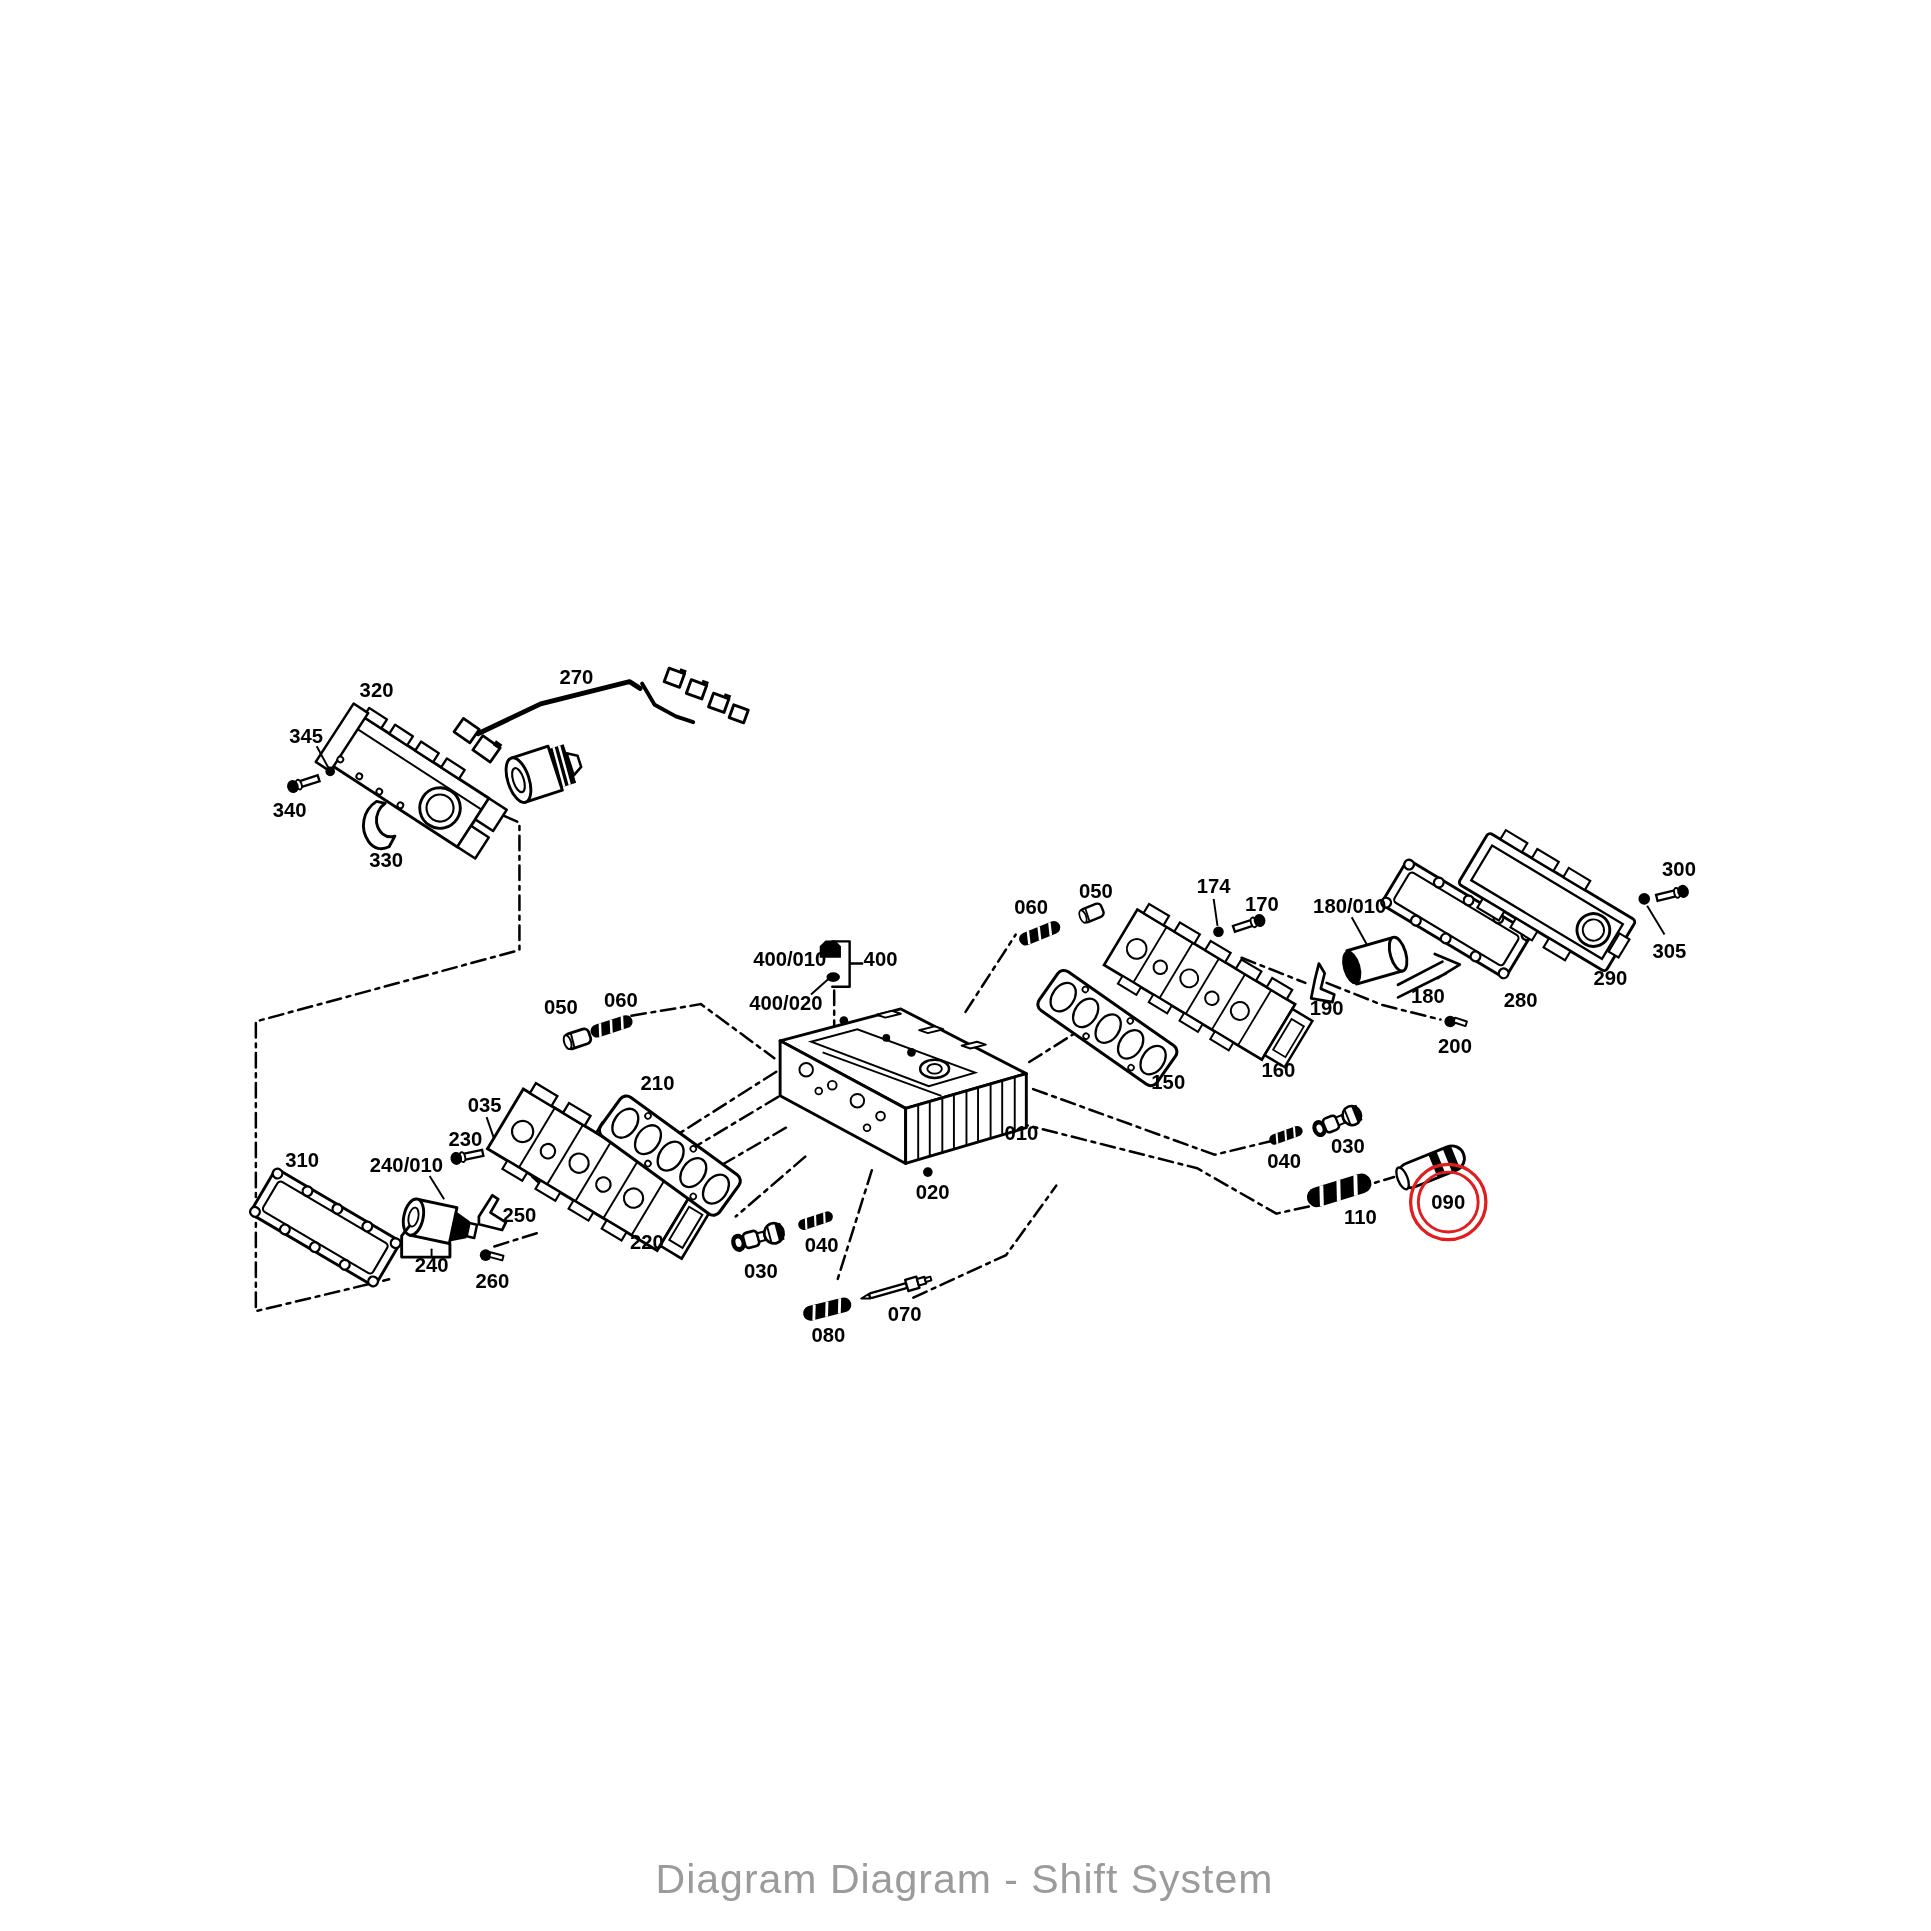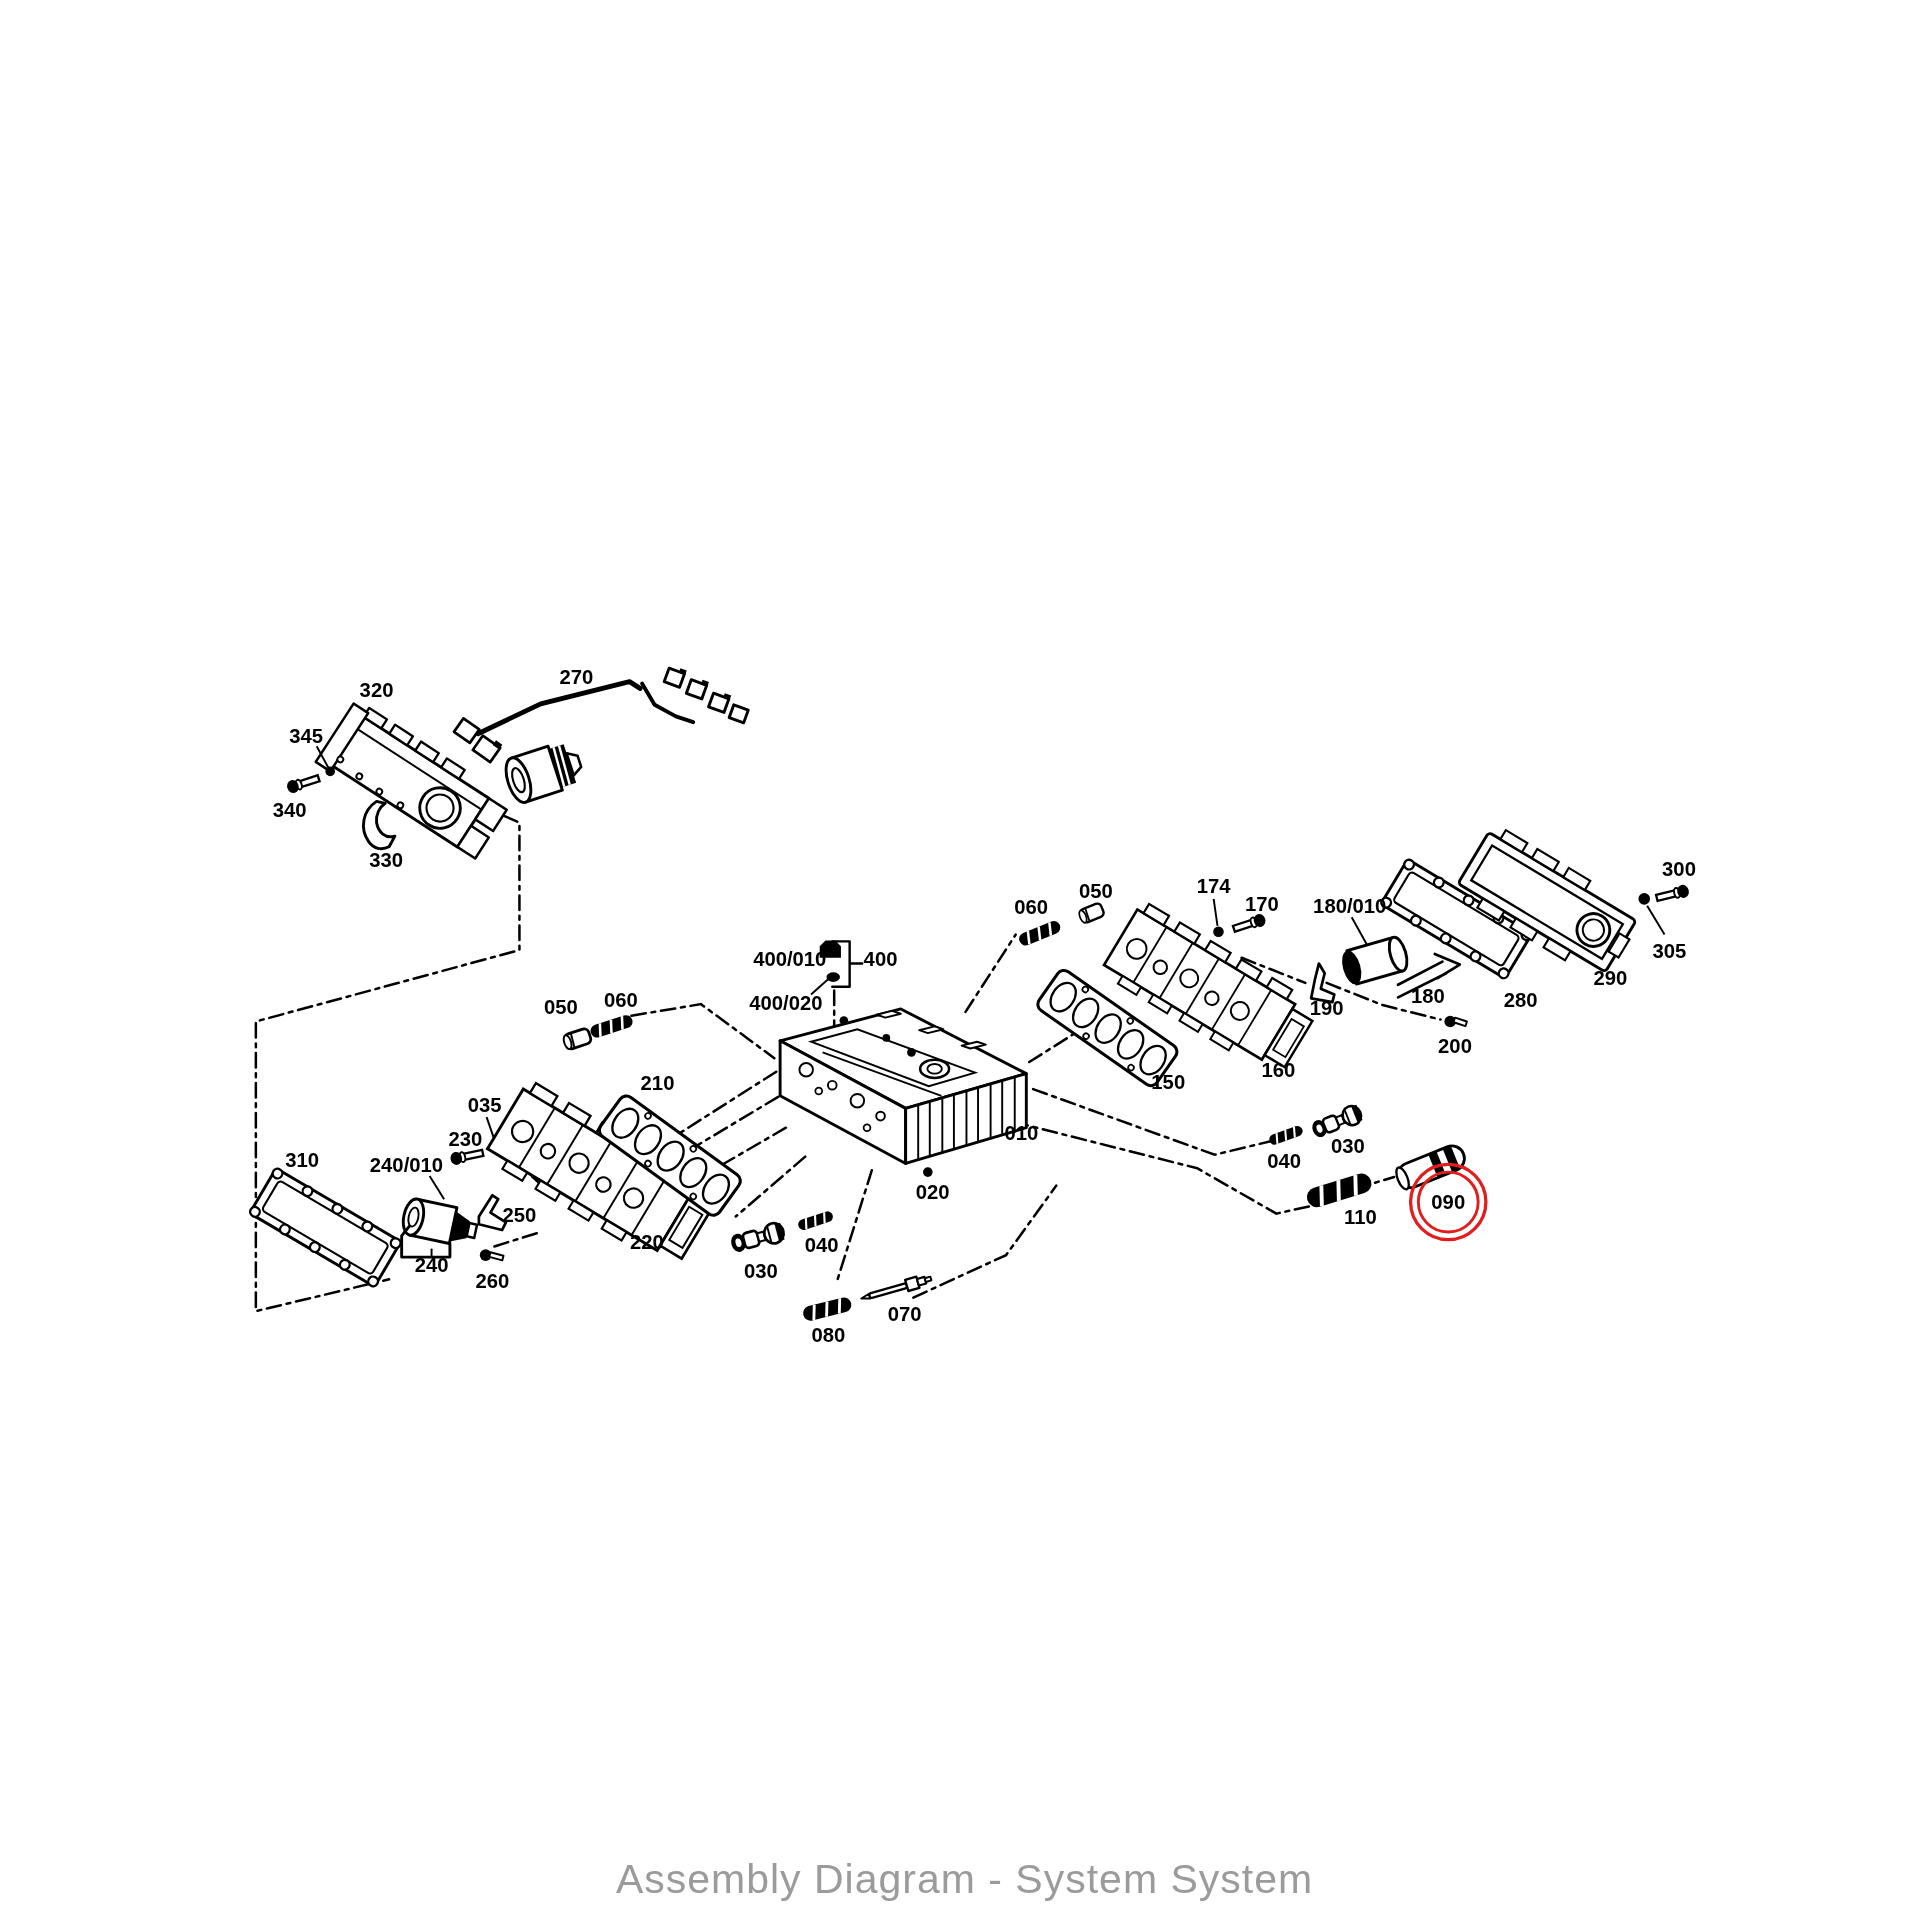--- a/index.html
+++ b/index.html
@@ -431,15 +431,15 @@
         <text x="1739" y="900" class="part-label">300</text>
         <text x="1729" y="985" class="part-label">305</text>
         <text x="1507" y="1083" class="part-label">200</text>
         <text x="1330" y="1203" class="part-label">040</text>
         <text x="1396" y="1187" class="part-label">030</text>
         <text x="1409" y="1260" class="part-label">110</text>
         <text x="1500" y="1245" class="part-label">090</text>
       </g>
 </svg>
 
-<div id="caption" style="color: rgb(155, 155, 155);">Assembly Diagram - System System</div>
+<div id="caption" style="color: rgb(155, 155, 155);">Diagram Diagram - Shift System</div>
 </div>
 
 
 </body></html>

